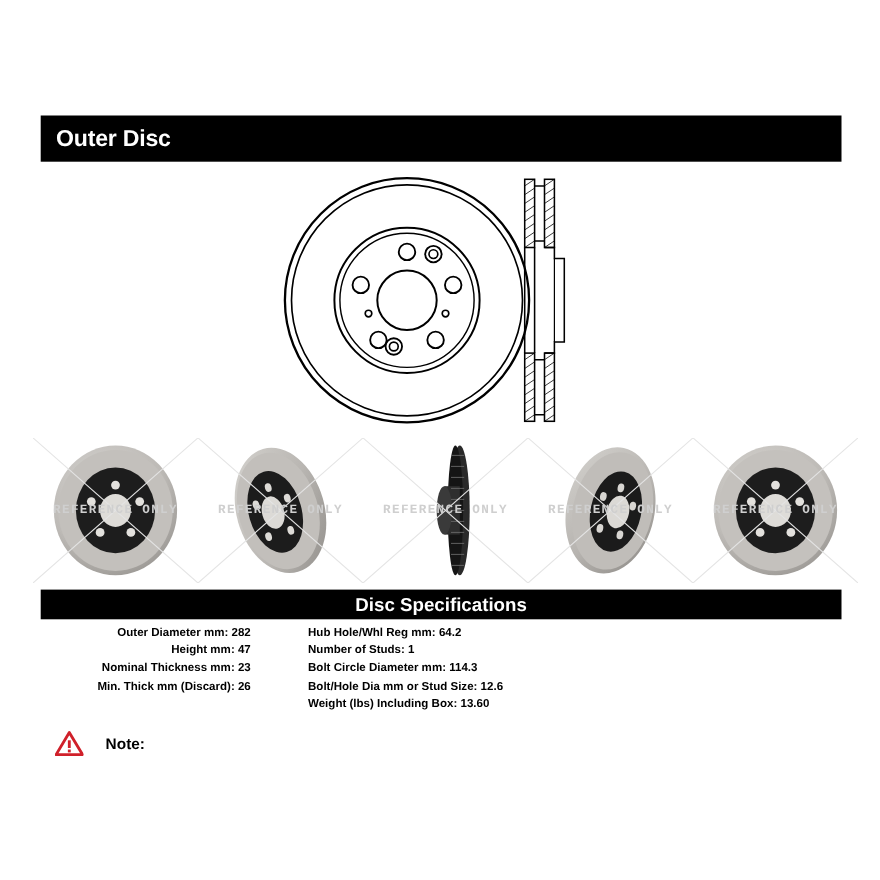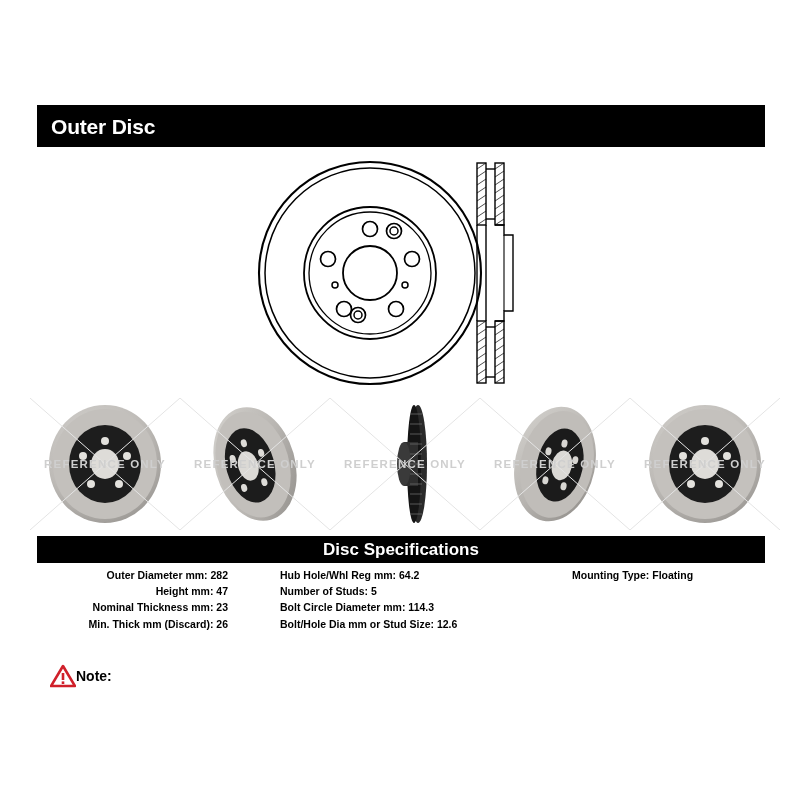--- a/index.html
+++ b/index.html
@@ -66,20 +66,21 @@
   
   .photo-strip {
     position: absolute;
     left: 30px;
     top: 398px;
     width: 750px;
     height: 132px;
     display: flex;
     align-items: flex-start;
     justify-content: space-between;
+    font-family: Liberation Mono, monospace;
   }
   .photo-cell {
     position: relative;
     width: 150px;
     height: 132px;
     overflow: hidden;
   }
   .photo-cell svg { display: block; }
   .watermark {
     position: absolute;
@@ -147,20 +148,21 @@
   
   .note-row {
     position: absolute;
     left: 50px;
     top: 664px;
     display: flex;
     align-items: center;
   }
   .warn-icon { width: 26px; height: 24px; display: block; }
   .note-label {
+    margin-left: 20px;
     font-size: 14px;
     font-weight: bold;
     color: #000000;
     line-height: 1;
   }
 </style>
 </head>
 <body>
 
 <div class="sheet">
@@ -404,26 +406,24 @@
 
   <div class="spec-columns">
     <div class="spec-col left">
       <div class="spec-line">Outer Diameter mm: 282</div>
       <div class="spec-line">Height mm: 47</div>
       <div class="spec-line">Nominal Thickness mm: 23</div>
       <div class="spec-line">Min. Thick mm (Discard): 26</div>
     </div>
     <div class="spec-col middle">
       <div class="spec-line">Hub Hole/Whl Reg mm: 64.2</div>
-      <div class="spec-line">Number of Studs: 5</div>
+      <div class="spec-line">Number of Studs: 1</div>
       <div class="spec-line">Bolt Circle Diameter mm: 114.3</div>
       <div class="spec-line">Bolt/Hole Dia mm or Stud Size: 12.6</div>
-    </div>
-    <div class="spec-col right">
-      <div class="spec-line">Mounting Type: Floating</div>
+      <div class="spec-line">Weight (lbs) Including Box: 13.60</div>
     </div>
   </div>
 
   <div class="note-row">
     <svg class="warn-icon" viewBox="0 0 26 24" xmlns="http://www.w3.org/2000/svg">
       <path d="M13 2 L25 22 L1 22 Z" fill="#ffffff" stroke="#d0202a" stroke-width="2.6" stroke-linejoin="round"></path>
       <rect x="11.7" y="9" width="2.6" height="7" fill="#d0202a"></rect>
       <rect x="11.7" y="17.4" width="2.6" height="2.6" fill="#d0202a"></rect>
     </svg>
     <span class="note-label">Note:</span>

